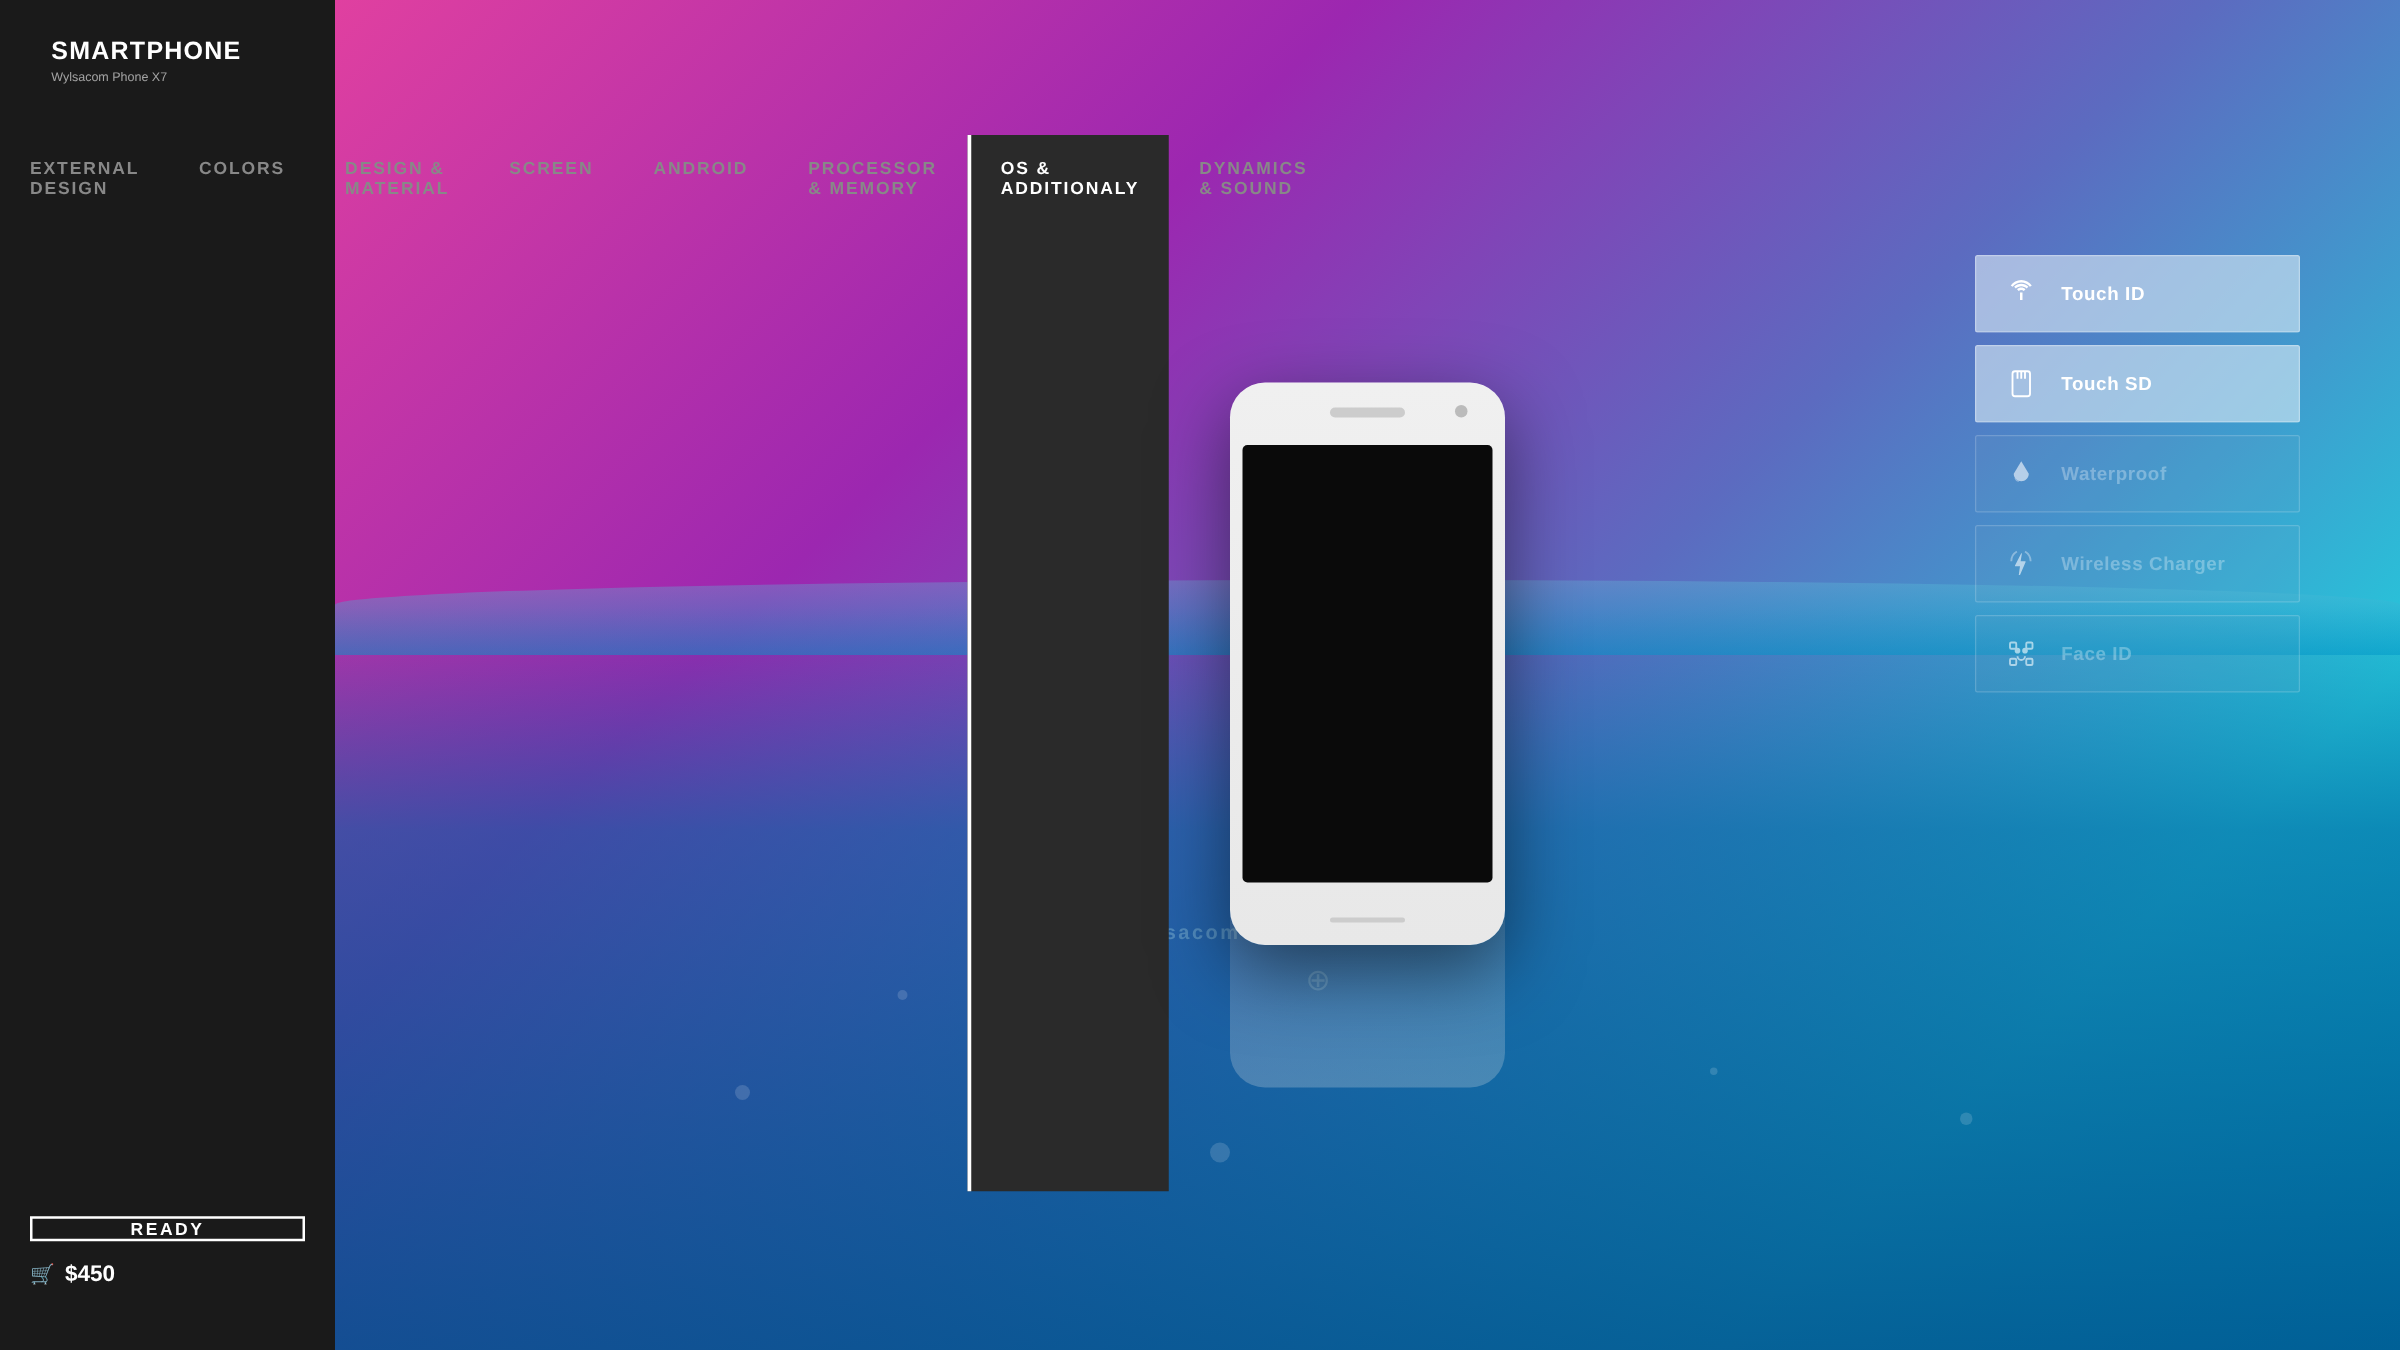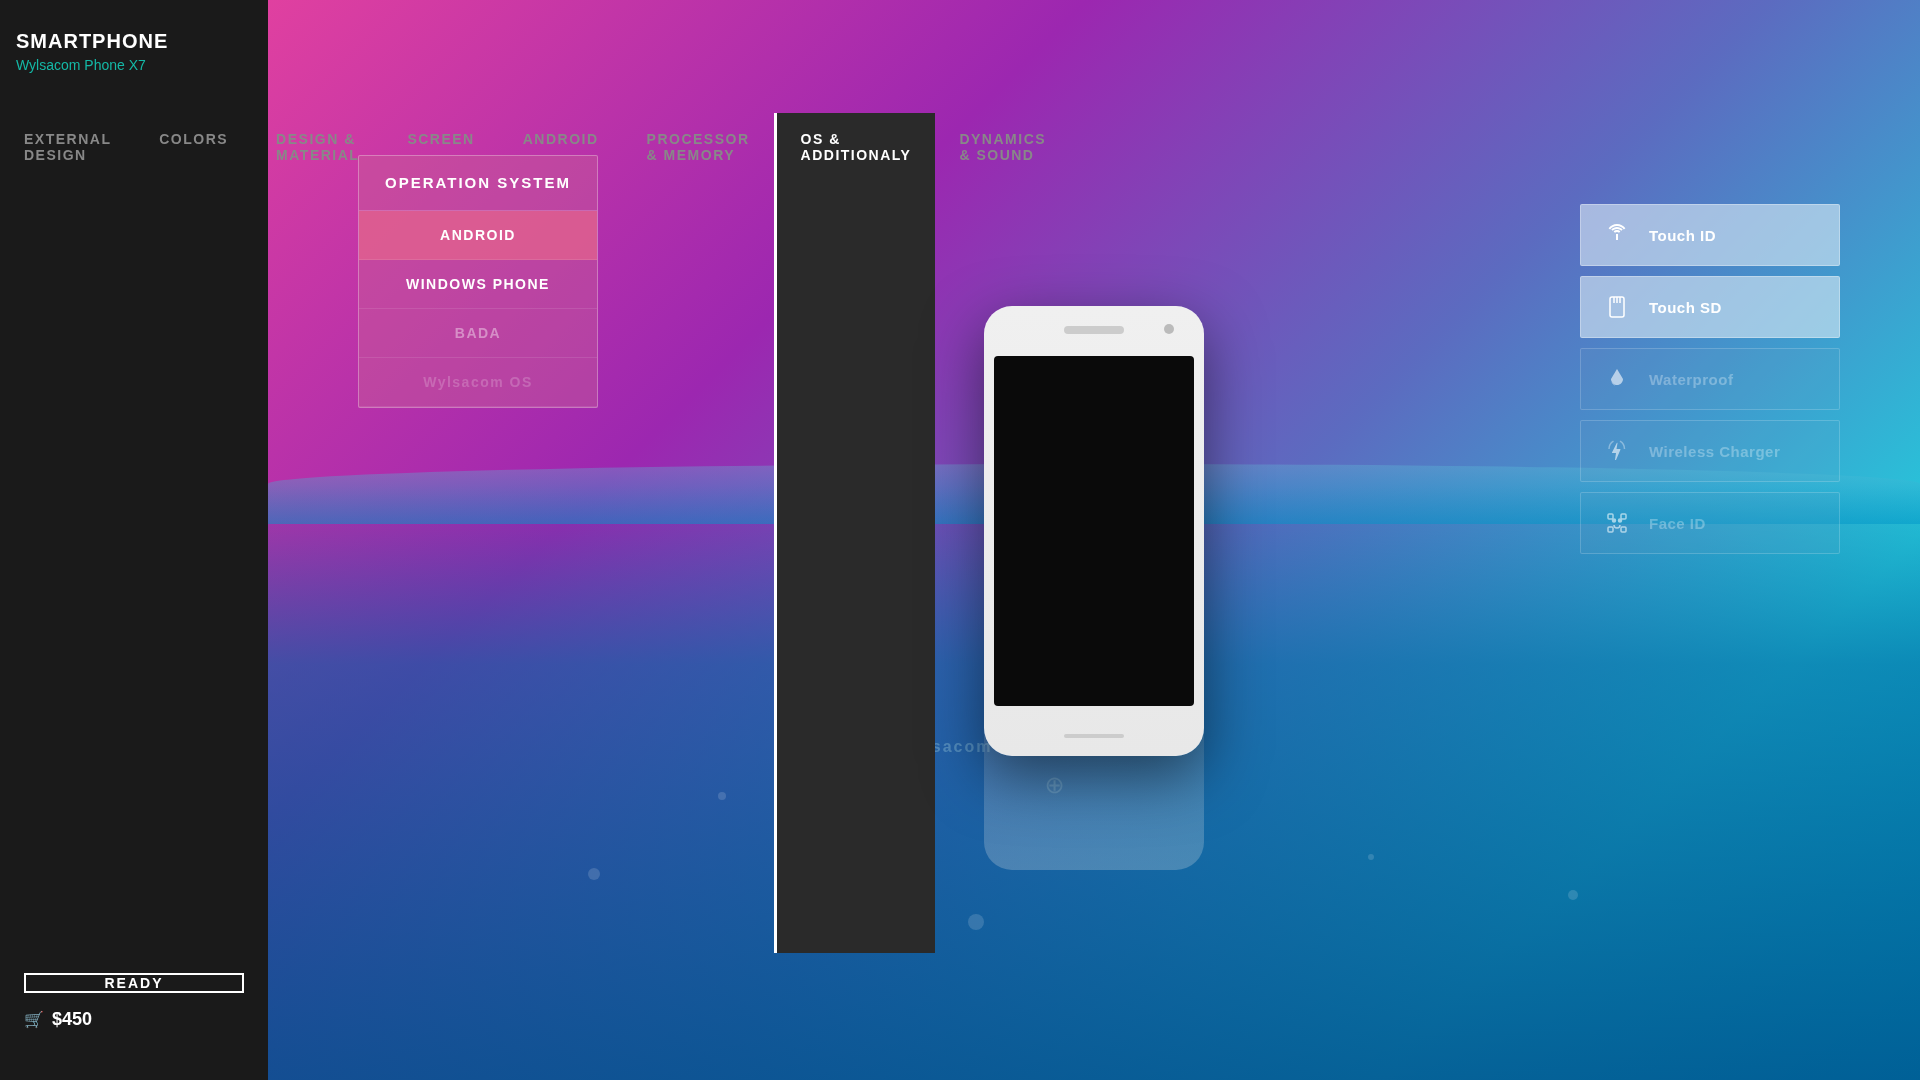--- a/index.html
+++ b/index.html
@@ -18,33 +18,33 @@
       height: 1080px;
       background: #1a1a1a;
       display: flex;
       flex-direction: column;
       padding: 30px 0 30px 0;
       position: relative;
       z-index: 10;
     }
 
     .sidebar-brand {
-      padding: 0 24px 40px 16px;
+      padding: 0 24px 40px 41px;
     }
 
     .sidebar-brand-title {
       font-size: 20px;
       font-weight: 800;
       color: #ffffff;
       letter-spacing: 1px;
     }
 
     .sidebar-brand-subtitle {
-      font-size: 14px;
-      color: #14b8a6;
+      font-size: 10px;
+      color: #a3a3a3;
       margin-top: 4px;
     }
 
     .sidebar-nav {
       flex: 1;
       display: flex;
       flex-direction: row;
     }
 
     .nav-item {
@@ -387,30 +387,20 @@
 
   <div class="water-overlay"></div>
   <div class="water-surface"></div>
 
   <div class="bubble" style="width:12px;height:12px;left:320px;bottom:200px;"></div>
   <div class="bubble" style="width:8px;height:8px;left:450px;bottom:280px;"></div>
   <div class="bubble" style="width:16px;height:16px;left:700px;bottom:150px;"></div>
   <div class="bubble" style="width:6px;height:6px;left:1100px;bottom:220px;"></div>
   <div class="bubble" style="width:10px;height:10px;left:1300px;bottom:180px;"></div>
 
-  <div class="os-panel">
-    <div class="os-panel-header">
-      <span class="os-panel-title">OPERATION SYSTEM</span>
-    </div>
-
-  <div class="os-option selected">ANDROID</div>
-      <div class="os-option">WINDOWS PHONE</div>
-      <div class="os-option dimmed">BADA</div>
-      <div class="os-option very-dimmed">Wylsacom OS</div>
-    </div>
 
   <div class="phone-mockup">
     <div class="phone-body">
       <div class="phone-speaker"></div>
       <div class="phone-camera-dot"></div>
       <div class="phone-screen"></div>
       <div class="phone-home-bar"></div>
     </div>
   </div>
 

